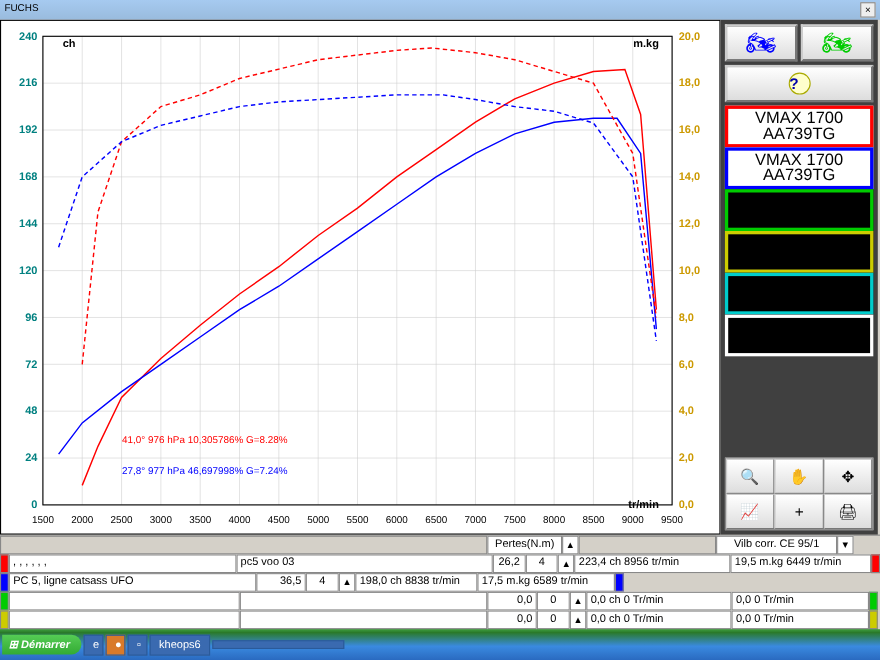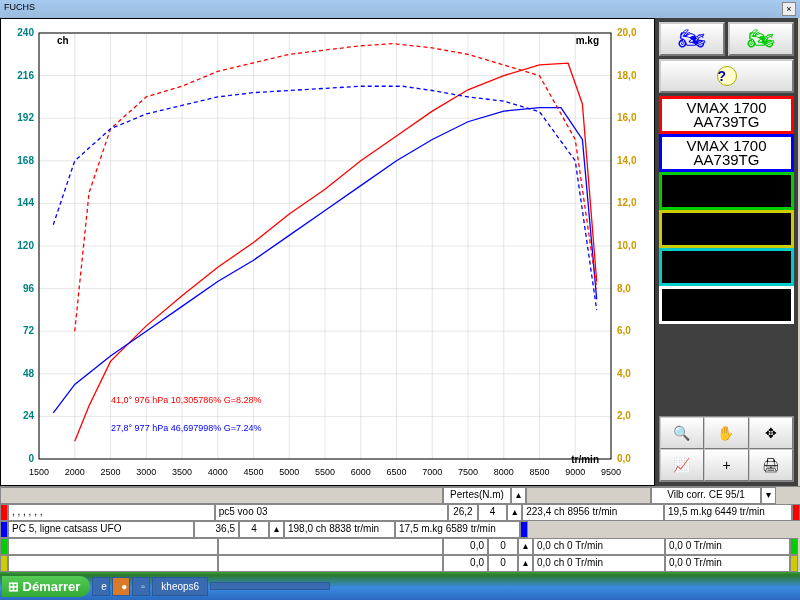--- a/index.html
+++ b/index.html
@@ -17,21 +17,21 @@
 .runbox.empty { background:#000; }
 .toolgrid { margin-top:auto; background:#ddd; border:1px solid #888; display:grid; grid-template-columns:repeat(3,1fr); }
 .toolbtn { height:32px; border:1px outset #ccc; background:linear-gradient(#fff,#ddd); display:flex; align-items:center; justify-content:center; font-size:14px; cursor:pointer; }
 .datatable { width:800px; background:#d4d0c8; }
 .controlrow { display:flex; height:18px; border-top:1px solid #888; }
 .controlrow > div { border:1px solid #888; background:#fff; padding:1px 3px; font-size:10px; }
 .datarow { display:flex; height:17px; }
 .datarow > div { border:1px solid #888; background:#fff; padding:1px 3px; font-size:10px; overflow:hidden; white-space:nowrap; }
 .colorcell { width:8px; padding:0 !important; }
 .taskbar { height:28px; background:linear-gradient(#3e9e3e,#2a7a2a 3px,#3a8ae0,#2a6ac0); display:flex; align-items:center; padding:0 2px; gap:2px; position:absolute; bottom:0; width:800px; }
-.startbtn { background:linear-gradient(#5c5,#3a3); color:#fff; font-weight:bold; padding:3px 10px 3px 6px; border-radius:0 10px 10px 0; font-size:13px; cursor:pointer; }
+.startbtn { background:linear-gradient(#5c5,#3a3); color:#fff; font-weight:bold; font-style:italic; padding:3px 10px 3px 6px; border-radius:0 10px 10px 0; font-size:10px; cursor:pointer; }
 .taskitem { background:#3a6ab0; color:#fff; padding:3px 8px; font-size:10px; border:1px solid #2a5a9a; cursor:pointer; }
 .tray { margin-left:auto; background:#2a8ae0; color:#fff; padding:3px 6px; font-size:10px; display:flex; gap:6px;margin-top:48px; }
 svg { position:absolute; top:0; left:0; }
 .axislabel { position:absolute; font-size:10px; font-weight:bold; }
 .annotation { position:absolute; font-size:9px; }
 </style>
 </head>
 <body>
 
 <div class="titlebar">
@@ -176,21 +176,21 @@
         <div style="width:237px">pc5 voo 03</div>
         <div style="width:30px;text-align:center">26,2</div>
         <div style="width:30px;text-align:center">4</div>
         <div style="width:15px;text-align:center">▴</div>
         <div style="width:144px">223,4 ch 8956 tr/min</div>
         <div style="width:130px">19,5 m.kg 6449 tr/min</div>
         <div class="colorcell" style="background:#f00"></div>
       </div>
       <div class="datarow">
         <div class="colorcell" style="background:#00f"></div>
-        <div style="width:186px">PC 5, ligne catsass UFO</div>
+        <div style="width:225px">PC 5, ligne catsass UFO</div>
         <div style="width:45px;text-align:right">36,5</div>
         <div style="width:30px;text-align:center">4</div>
         <div style="width:15px;text-align:center">▴</div>
         <div style="width:111px">198,0 ch 8838 tr/min</div>
         <div style="width:125px">17,5 m.kg 6589 tr/min</div>
         <div class="colorcell" style="background:#00f"></div>
       </div>
       <div class="datarow">
         <div class="colorcell" style="background:#0c0"></div>
         <div style="width:210px"></div>

